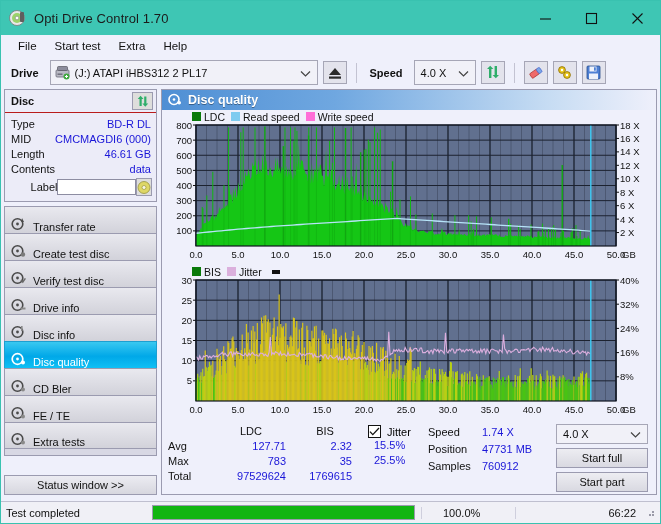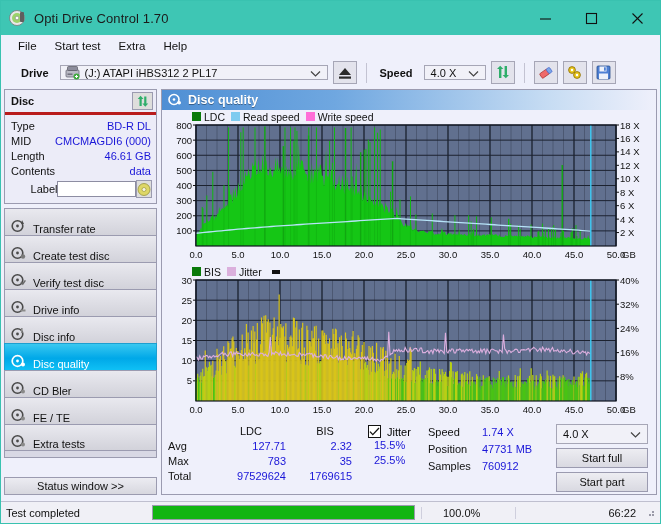--- a/index.html
+++ b/index.html
@@ -33,44 +33,44 @@
   .wbtn svg{display:block;}
   
   .menubar{
     height:21px;display:flex;align-items:center;padding-left:8px;
     background:#eff0fb;
   }
   .menuitem{font-size:11.5px;color:#111;padding:2px 9px;}
   
   .toolbar{
     height:33px;display:flex;align-items:center;background:#eff0fb;
-    padding:0 16px;gap:5px;
+    padding:0 6px;gap:5px;
   }
   .tb-label{font-weight:bold;font-size:11px;color:#111;margin-left:4px;margin-right:6px;}
   .combo{
-    height:15px;border:1px solid #a6a6b6;background:#f1f1f8;display:flex;align-items:center;
+    height:25px;border:1px solid #a6a6b6;background:#f1f1f8;display:flex;align-items:center;
     font-size:11px;color:#111;position:relative;box-sizing:border-box;
   }
   .combo .chev{position:absolute;right:6px;top:50%;transform:translateY(-50%);}
   #drive-combo{width:268px;padding-left:4px;}
   #drive-combo .dtext{margin-left:5px;}
   #speed-combo{width:62px;padding-left:6px;}
   .tbbtn{
     width:24px;height:23px;border:1px solid #a6a6b6;background:#e3e3ec;
     display:flex;align-items:center;justify-content:center;box-sizing:border-box;
   }
   .tbsep{width:1px;height:20px;background:#c3c3d2;margin:0 4px;}
   
   .body{display:flex;height:406px;padding:0 3px;box-sizing:border-box;gap:4px;}
   
   .left{width:153px;display:flex;flex-direction:column;}
   .disc-panel{border:1px solid #9b9bb0;background:#ececf8;box-sizing:border-box;}
   .disc-head{
     height:22px;display:flex;align-items:center;justify-content:space-between;
-    border-bottom:3px solid #b91c1c;padding:0 3px 0 6px;
+    border-bottom:1px solid #b91c1c;padding:0 3px 0 6px;
   }
   .disc-head .t{font-weight:bold;font-size:11px;color:#111;}
   .sqbtn{width:21px;height:18px;border:1px solid #9b9bb0;background:#dededc;
     display:flex;align-items:center;justify-content:center;box-sizing:border-box;}
   .disc-rows{padding:3px 5px 4px 6px;}
   .drow{display:flex;justify-content:space-between;align-items:center;height:15px;font-size:11px;}
   .drow .k{color:#111;}
   .drow .v{color:#1a16d8;}
   .labelrow{display:flex;align-items:center;justify-content:center;height:20px;margin-top:1px;margin-left:21px;}
   .labelrow .k{color:#111;font-size:11px;}

